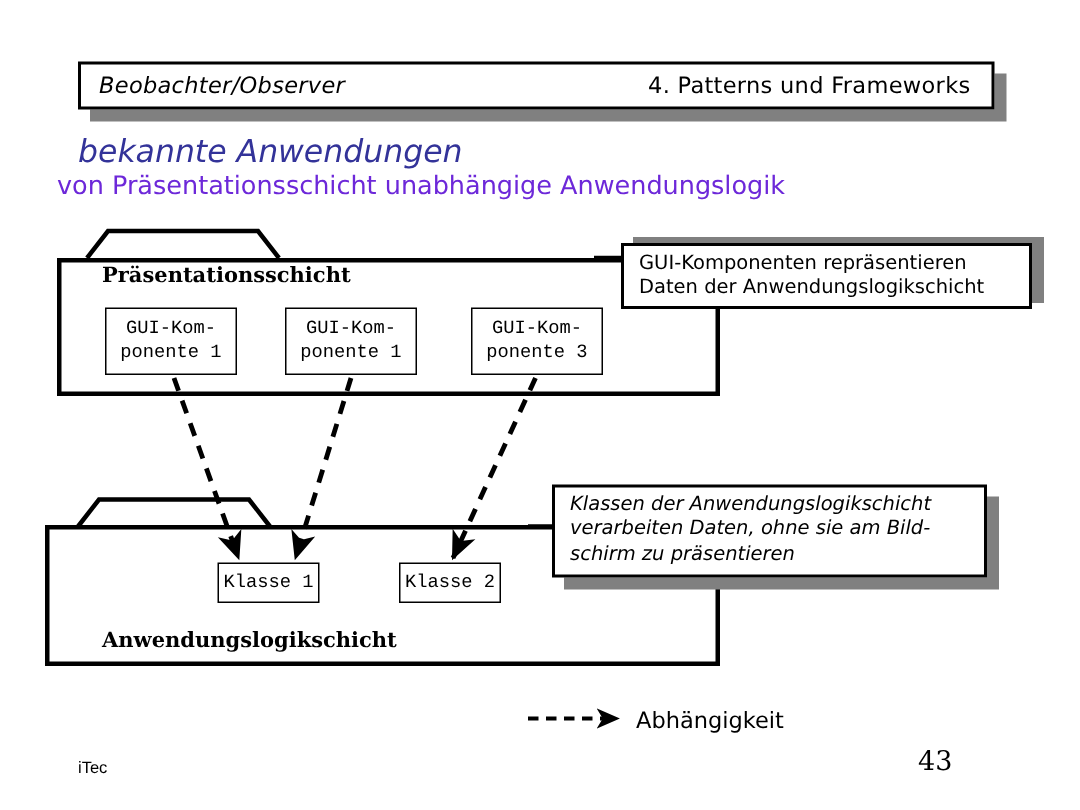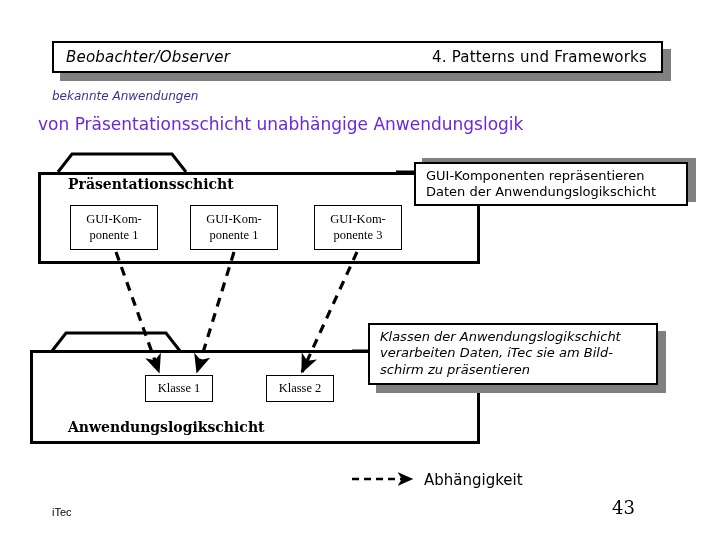--- a/index.html
+++ b/index.html
@@ -47,21 +47,21 @@
     letter-spacing: 0.2px;
   }
   #title-left  { left: 12px; font-style: italic; }
   #title-right { right: 14px; }
 
   
   #heading-known {
     left: 52px;
     top: 89px;
     font-family: "DejaVu Sans", sans-serif;
-    font-size: 12px;
+    font-size: 21px;
     font-style: italic;
     color: #333399;
     white-space: nowrap;
   }
   #heading-main {
     left: 38px;
     top: 114px;
     font-family: "DejaVu Sans", sans-serif;
     font-size: 17px;
     color: #6d28d9;
@@ -94,21 +94,21 @@
   
   .uml-box {
     border: 1.5px solid #000000;
     background: #ffffff;
     box-sizing: border-box;
     z-index: 4;
     display: flex;
     flex-direction: column;
     align-items: center;
     justify-content: center;
-    font-family: Liberation Serif, serif;
+    font-family: Liberation Mono, monospace;
     font-size: 12.5px;
     color: #000000;
     line-height: 1.25;
     text-align: center;
   }
   #gui-comp-1 { left: 70px;  top: 205px; width: 88px; height: 45px; }
   #gui-comp-2 { left: 190px; top: 205px; width: 88px; height: 45px; }
   #gui-comp-3 { left: 314px; top: 205px; width: 88px; height: 45px; }
 
   #klasse-1 { left: 145px; top: 375px; width: 68px; height: 27px; }
@@ -225,21 +225,21 @@
 
 <div class="abs note-shadow" id="note-gui-shadow"></div>
 <div class="abs note" id="note-gui">
   <div>GUI-Komponenten repräsentieren</div>
   <div>Daten der Anwendungslogikschicht</div>
 </div>
 
 <div class="abs note-shadow" id="note-logic-shadow"></div>
 <div class="abs note" id="note-logic">
   <div>Klassen der Anwendungslogikschicht</div>
-  <div>verarbeiten Daten, iTec sie am Bild-</div>
+  <div>verarbeiten Daten, ohne sie am Bild-</div>
   <div>schirm zu präsentieren</div>
 </div>
 
 <svg id="arrow-layer">
   <defs>
     <marker id="dep-arrowhead" markerWidth="7" markerHeight="7" refX="5.5" refY="3" orient="auto" markerUnits="strokeWidth">
       <path d="M 0 0.4 L 6 3 L 0 5.6 L 1.6 3 Z" fill="#000000"></path>
     </marker>
   </defs>
 

